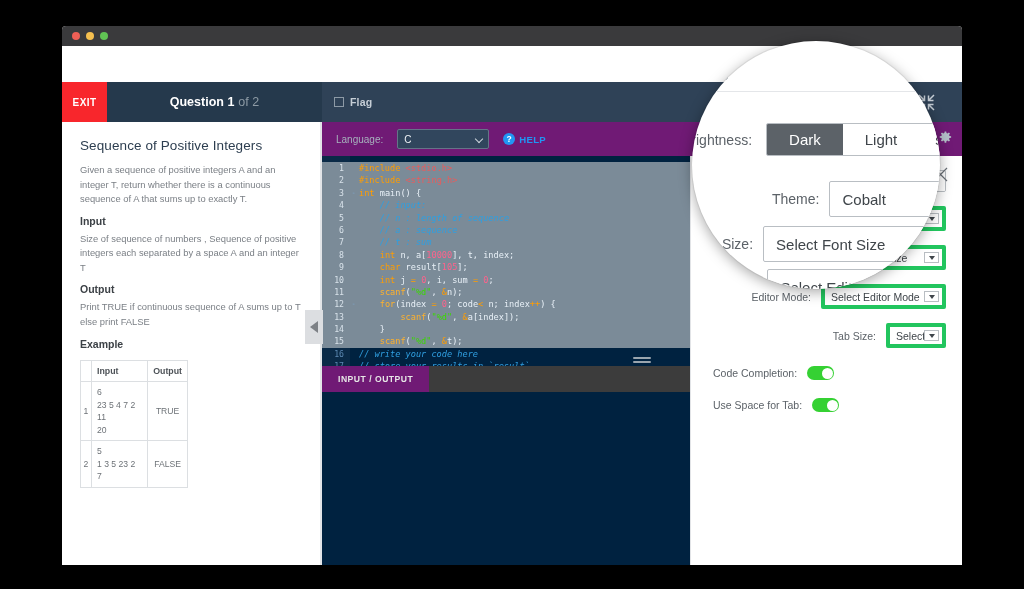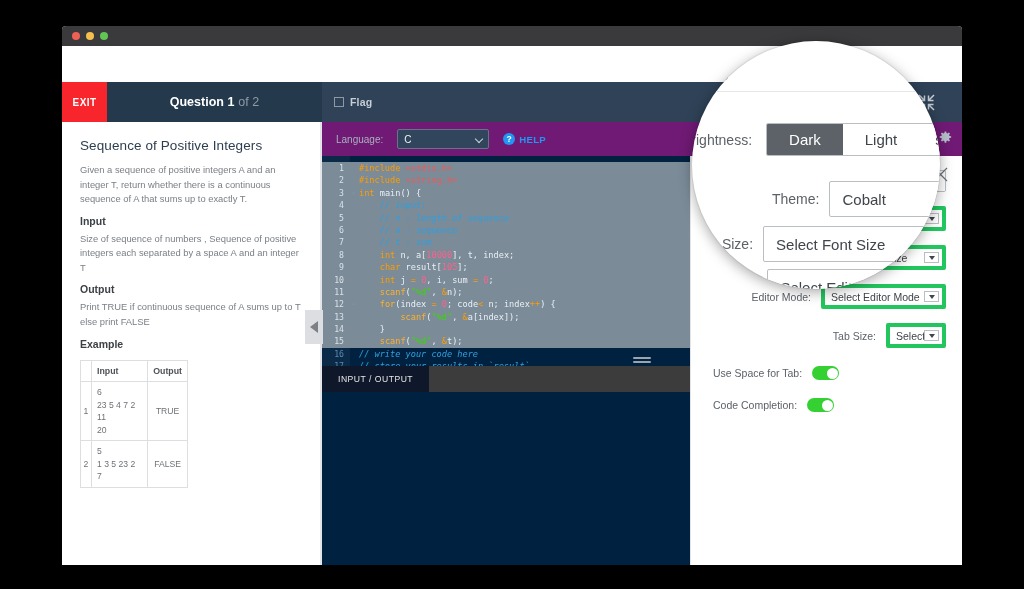--- a/index.html
+++ b/index.html
@@ -177,21 +177,21 @@
     position: absolute; left: 50%; bottom: 2px; transform: translateX(-50%);
     width: 18px; height: 7px;
   }
   .resize-grip i {
     display: block; height: 2px; background: #9aa5ae; margin-bottom: 2px; border-radius: 1px;
   }
 
   
   .iotabs { height: 26px; background: #3c3c3c; display: flex; align-items: stretch; }
   .iotab {
-    background: #0f172a; color: #e6e6e6; font-size: 8.6px; font-weight: normal;
+    background: #701a75; color: #e6e6e6; font-size: 8.6px; font-weight: bold;
     letter-spacing: .5px; padding: 0 16px; display: flex; align-items: center;
   }
   .iopane { flex: 1; background: #002240; }
 
   
   .settings {
     position: absolute; right: 0; top: 74px;
     width: 272px; height: 445px; background: #fff;
     border-left: 1px solid #e2e4e7;
     z-index: 30; padding: 0 16px;
@@ -543,28 +543,28 @@
             <span class="set-lbl">Tab Size:</span>
             <div class="sel-box" style="width:60px">
               <span>Select</span>
               <span class="arrow">
                   <i></i>
                 </span>
             </div>
           </div>
 
           <div class="toggle-row">
-            <span class="set-lbl">Use Space for Tab:</span>
+            <span class="set-lbl">Code Completion:</span>
             <span class="toggle">
                 <i></i>
               </span>
           </div>
 
           <div class="toggle-row">
-            <span class="set-lbl">Code Completion:</span>
+            <span class="set-lbl">Use Space for Tab:</span>
             <span class="toggle">
                 <i></i>
               </span>
           </div>
         </div>
 
       </div>
     </div>
   </div>
 

